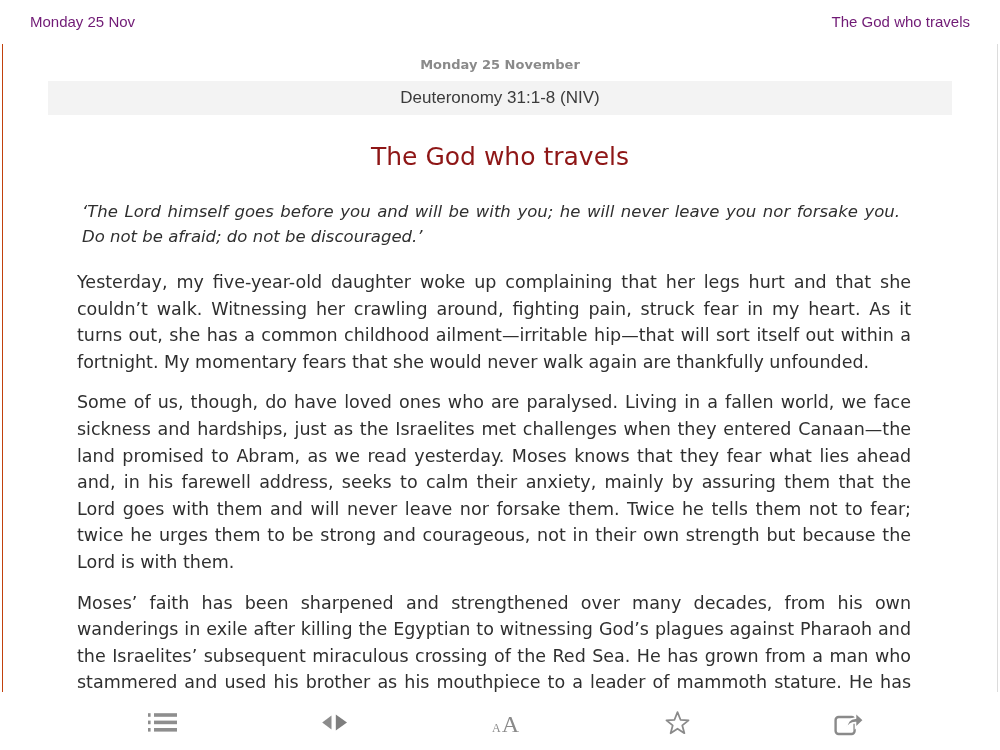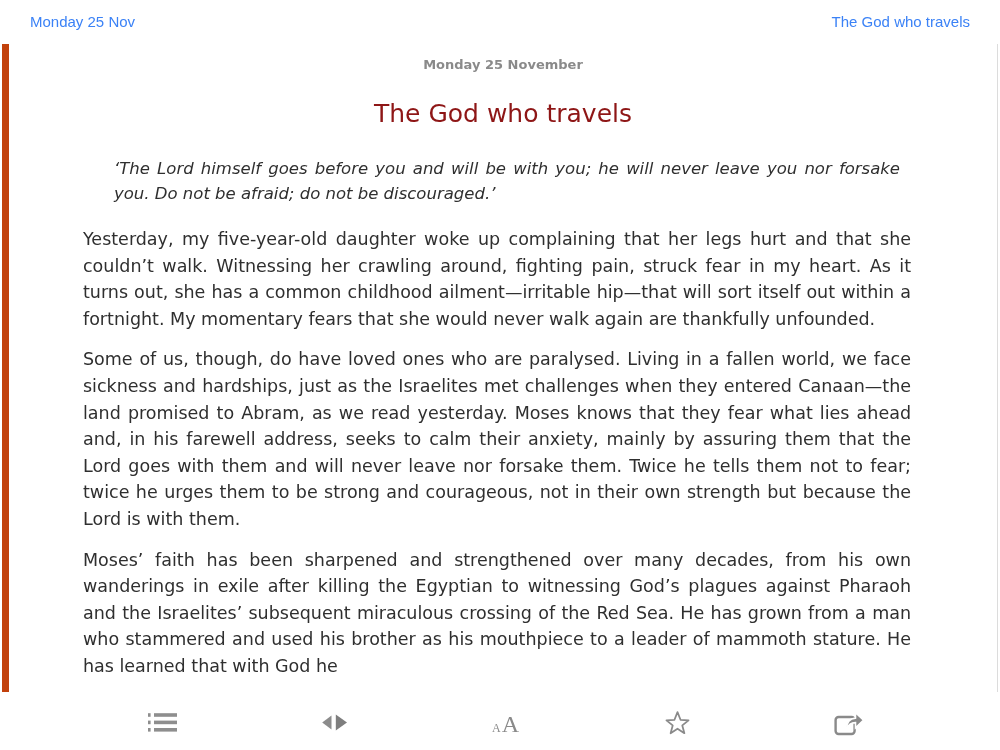--- a/index.html
+++ b/index.html
@@ -8,31 +8,31 @@
     background: #ffffff;
     font-family: "DejaVu Sans", sans-serif;
     overflow: hidden;
   }
   
   .topbar {
     position: absolute; top: 0; left: 0; width: 1000px; height: 44px;
     background: #ffffff;
     display: flex; align-items: center;
     font-family: "Liberation Sans", sans-serif;
-    font-size: 15px; color: #3b82f6;
+    font-size: 15px; color: #701a75;
   }
   .topbar-left  { position: absolute; left: 30px; top: 13px; }
   .topbar-center{ position: absolute; left: 0; right: 0; top: 13px; text-align: center; }
   .topbar-right { position: absolute; right: 30px; top: 13px; }
 
   
   .page {
     position: absolute; top: 44px; left: 2px; right: 2px; bottom: 0;
     background: #ffffff;
-    border-left: 7px solid #c2410c;
+    border-left: 1px solid #c2410c;
     border-right: 1px solid #dcdcdc;
     overflow: hidden;
   }
   .date-heading {
     margin-top: 13px;
     text-align: center;
     font-size: 13px; font-weight: bold; color: #8a8a8a;
   }
   .passage-banner {
     margin: 9px 45px 0 45px;
@@ -41,21 +41,21 @@
     display: flex; align-items: center; justify-content: center;
     font-family: "Liberation Sans", sans-serif;
     font-size: 17px; color: #3b3b3b;
   }
   .article-title {
     margin-top: 27px;
     text-align: center;
     font-size: 25px; color: #8e1616;
   }
   .scripture-quote {
-    margin: 29px 97px 0 105px;
+    margin: 29px 97px 0 79px;
     font-style: italic;
     font-size: 16.5px; line-height: 24.5px;
     color: #2f2f2f;
     text-align: justify;
   }
   .body-para {
     margin: 14px 86px 0 74px;
     font-size: 17.5px; line-height: 26.6px;
     color: #2f2f2f;
     text-align: justify;
@@ -87,20 +87,23 @@
 <body>
 
 <div class="topbar">
   <div class="topbar-left">Monday 25 Nov</div>
   <div class="topbar-right">The God who travels</div>
 </div>
 
 <div class="page">
   <div class="date-heading">Monday 25 November</div>
 
+  <div class="passage-banner">
+    <span>Deuteronomy 31:1-8 (NIV)</span>
+  </div>
 
   <h1 class="article-title" style="font-weight:normal;">The God who travels</h1>
 
   <div class="scripture-quote">‘The Lord himself goes before you and will be with you; he will never leave you nor forsake you. Do not be afraid; do not be discouraged.’</div>
 
   <p class="body-para first">Yesterday, my five-year-old daughter woke up complaining that her legs hurt and that she couldn’t walk. Witnessing her crawling around, fighting pain, struck fear in my heart. As it turns out, she has a common childhood ailment—irritable hip—that will sort itself out within a fortnight. My momentary fears that she would never walk again are thankfully unfounded.</p>
   <p class="body-para">Some of us, though, do have loved ones who are paralysed. Living in a fallen world, we face sickness and hardships, just as the Israelites met challenges when they entered Canaan—the land promised to Abram, as we read yesterday. Moses knows that they fear what lies ahead and, in his farewell address, seeks to calm their anxiety, mainly by assuring them that the Lord goes with them and will never leave nor forsake them. Twice he tells them not to fear; twice he urges them to be strong and courageous, not in their own strength but because the Lord is with them.</p>
   <p class="body-para">Moses’ faith has been sharpened and strengthened over many decades, from his own wanderings in exile after killing the Egyptian to witnessing God’s plagues against Pharaoh and the Israelites’ subsequent miraculous crossing of the Red Sea. He has grown from a man who stammered and used his brother as his mouthpiece to a leader of mammoth stature. He has learned that with God he</p>
 </div>
 

